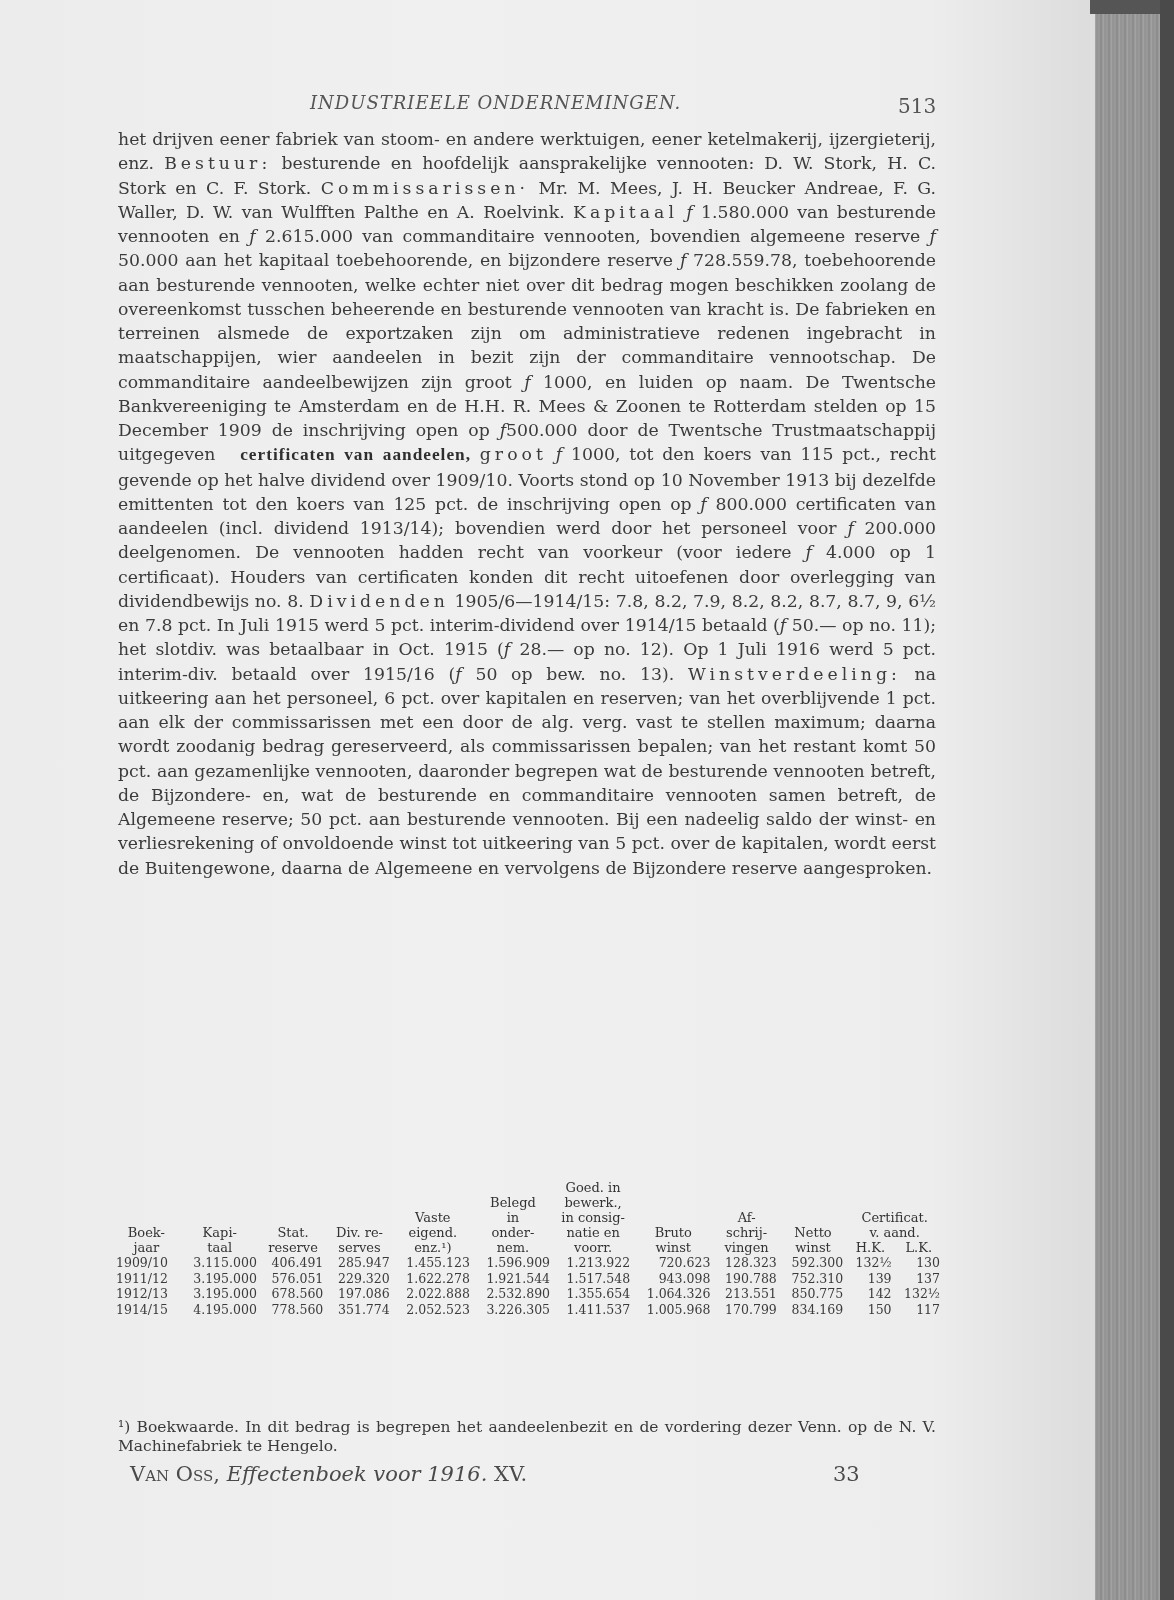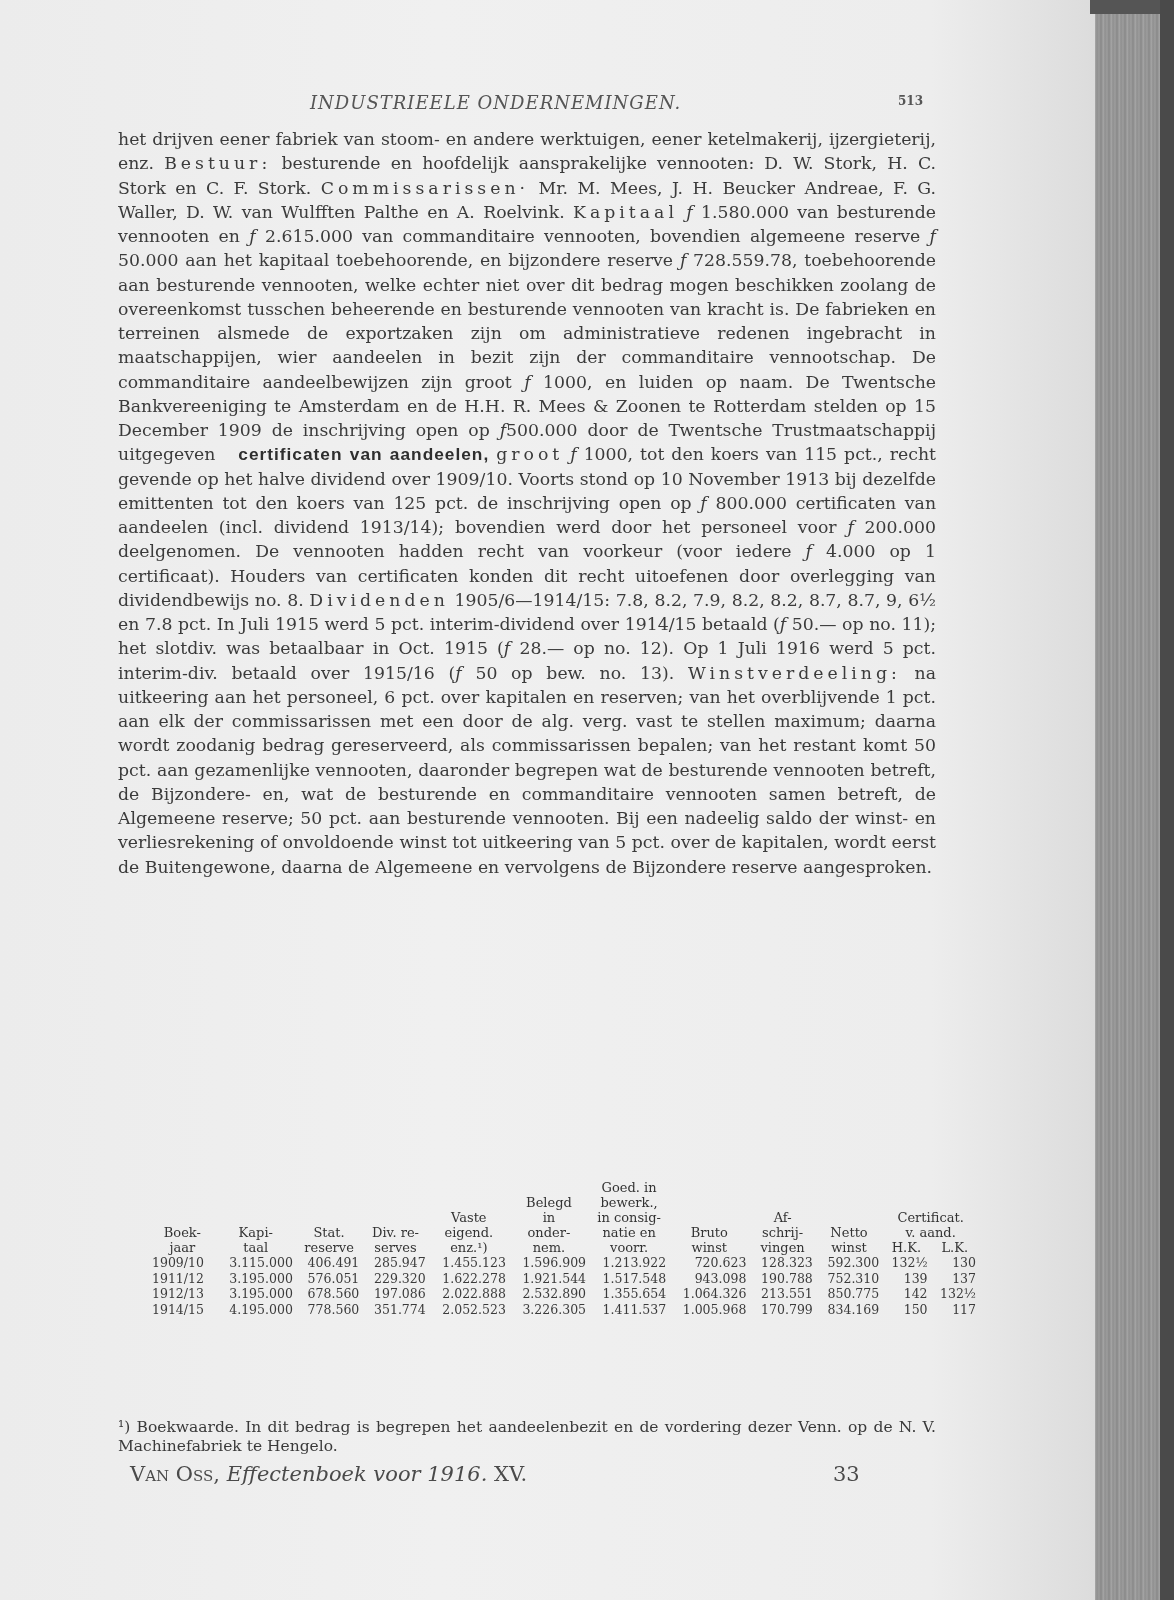--- a/index.html
+++ b/index.html
@@ -22,34 +22,34 @@
     position:absolute; left:1160px; top:0; width:14px; height:1600px; background:#4a4a4a;
   }
   .edge-top {
     position:absolute; left:1090px; top:0; width:84px; height:14px; background:#555;
   }
   .running-head {
     position:absolute; top:92px; left:310px;
     font-style:italic; font-size:18px; letter-spacing:1px; color:#555;text-align:center;
   }
   .page-num {
-    position:absolute; top:94px; left:898px; font-size:12px; color:#555;font-weight:bold;
+    position:absolute; top:94px; left:898px; font-size:20px; color:#555;
   }
   .body-text {
     position:absolute; left:118px; top:127px; width:818px;
     font-size:17.3px; line-height:24.25px; text-align:justify; color:#3b3b3b;
   }
   .spaced { letter-spacing:4px; }
-  .bold-sans { font-family:Liberation Sans, sans-serif; font-weight:bold; letter-spacing:1px; color:#2e2e2e;margin-left:16px; }
+  .bold-sans { font-family:Liberation Serif, serif; font-weight:bold; letter-spacing:1px; color:#2e2e2e;margin-left:16px; }
   .f { font-style:italic; }
   .table-wrap {
     position:absolute; left:113px; top:1180px; width:830px;
     font-size:12.5px; color:#3b3b3b;
   }
-  table { border-collapse:collapse; width:100%;margin-left:36px; }
+  table { border-collapse:collapse; width:100%; }
   th { font-weight:normal; text-align:center; vertical-align:bottom; line-height:15px; padding:0 2px; font-size:13px; color:#333; }
   td { text-align:right; padding:0 3px; line-height:15.5px; white-space:nowrap; }
   td:first-child { text-align:left; }
   .footnote {
     position:absolute; left:118px; top:1418px; width:818px;
     font-size:15.5px; line-height:19px; text-align:justify;
   }
   .footer {
     position:absolute; left:130px; top:1462px; width:800px; font-size:21px; color:#4a4a4a;
   }

